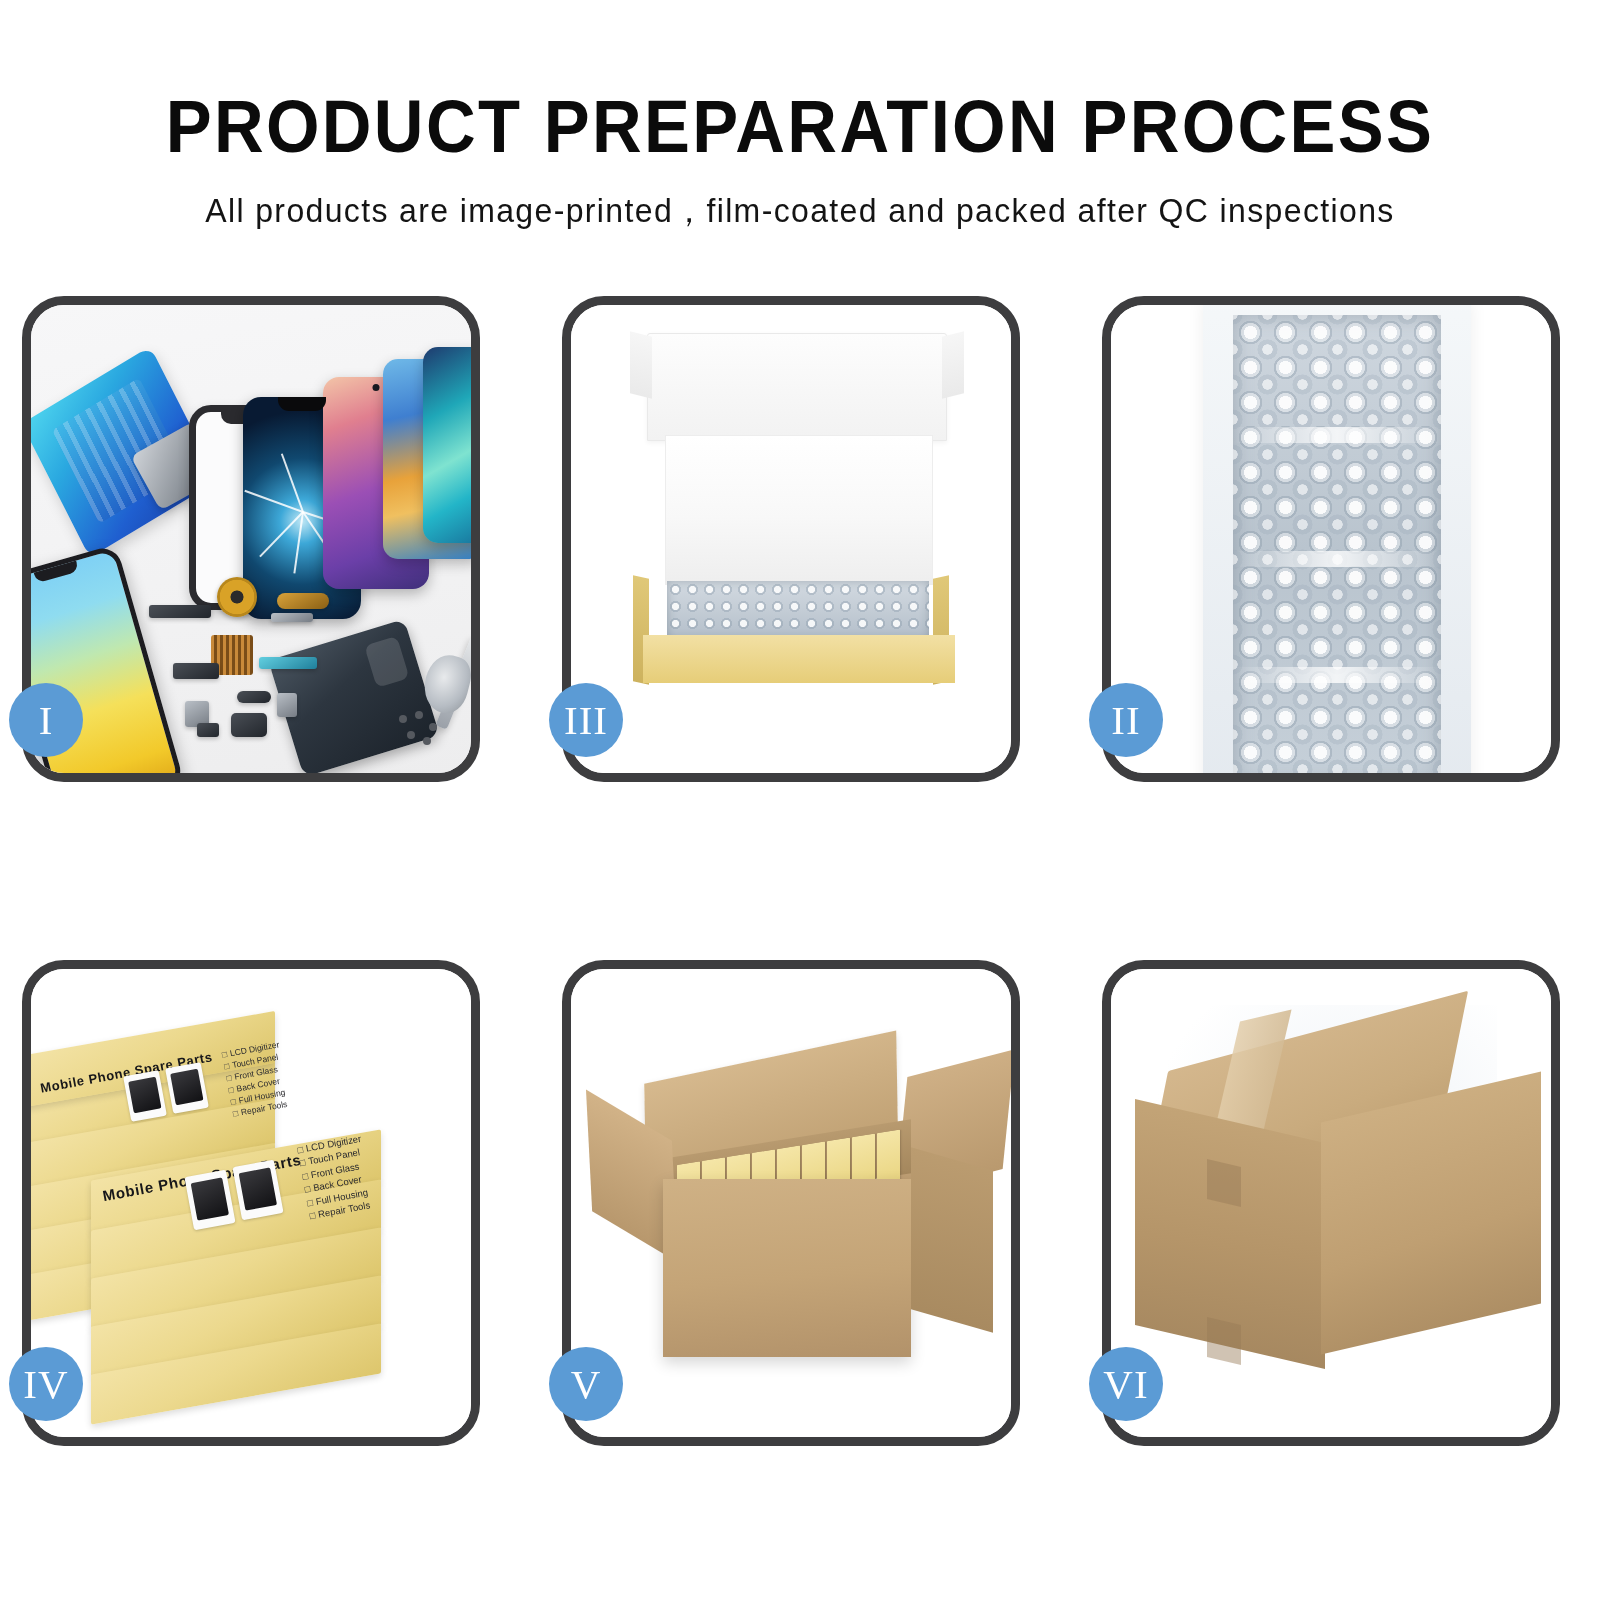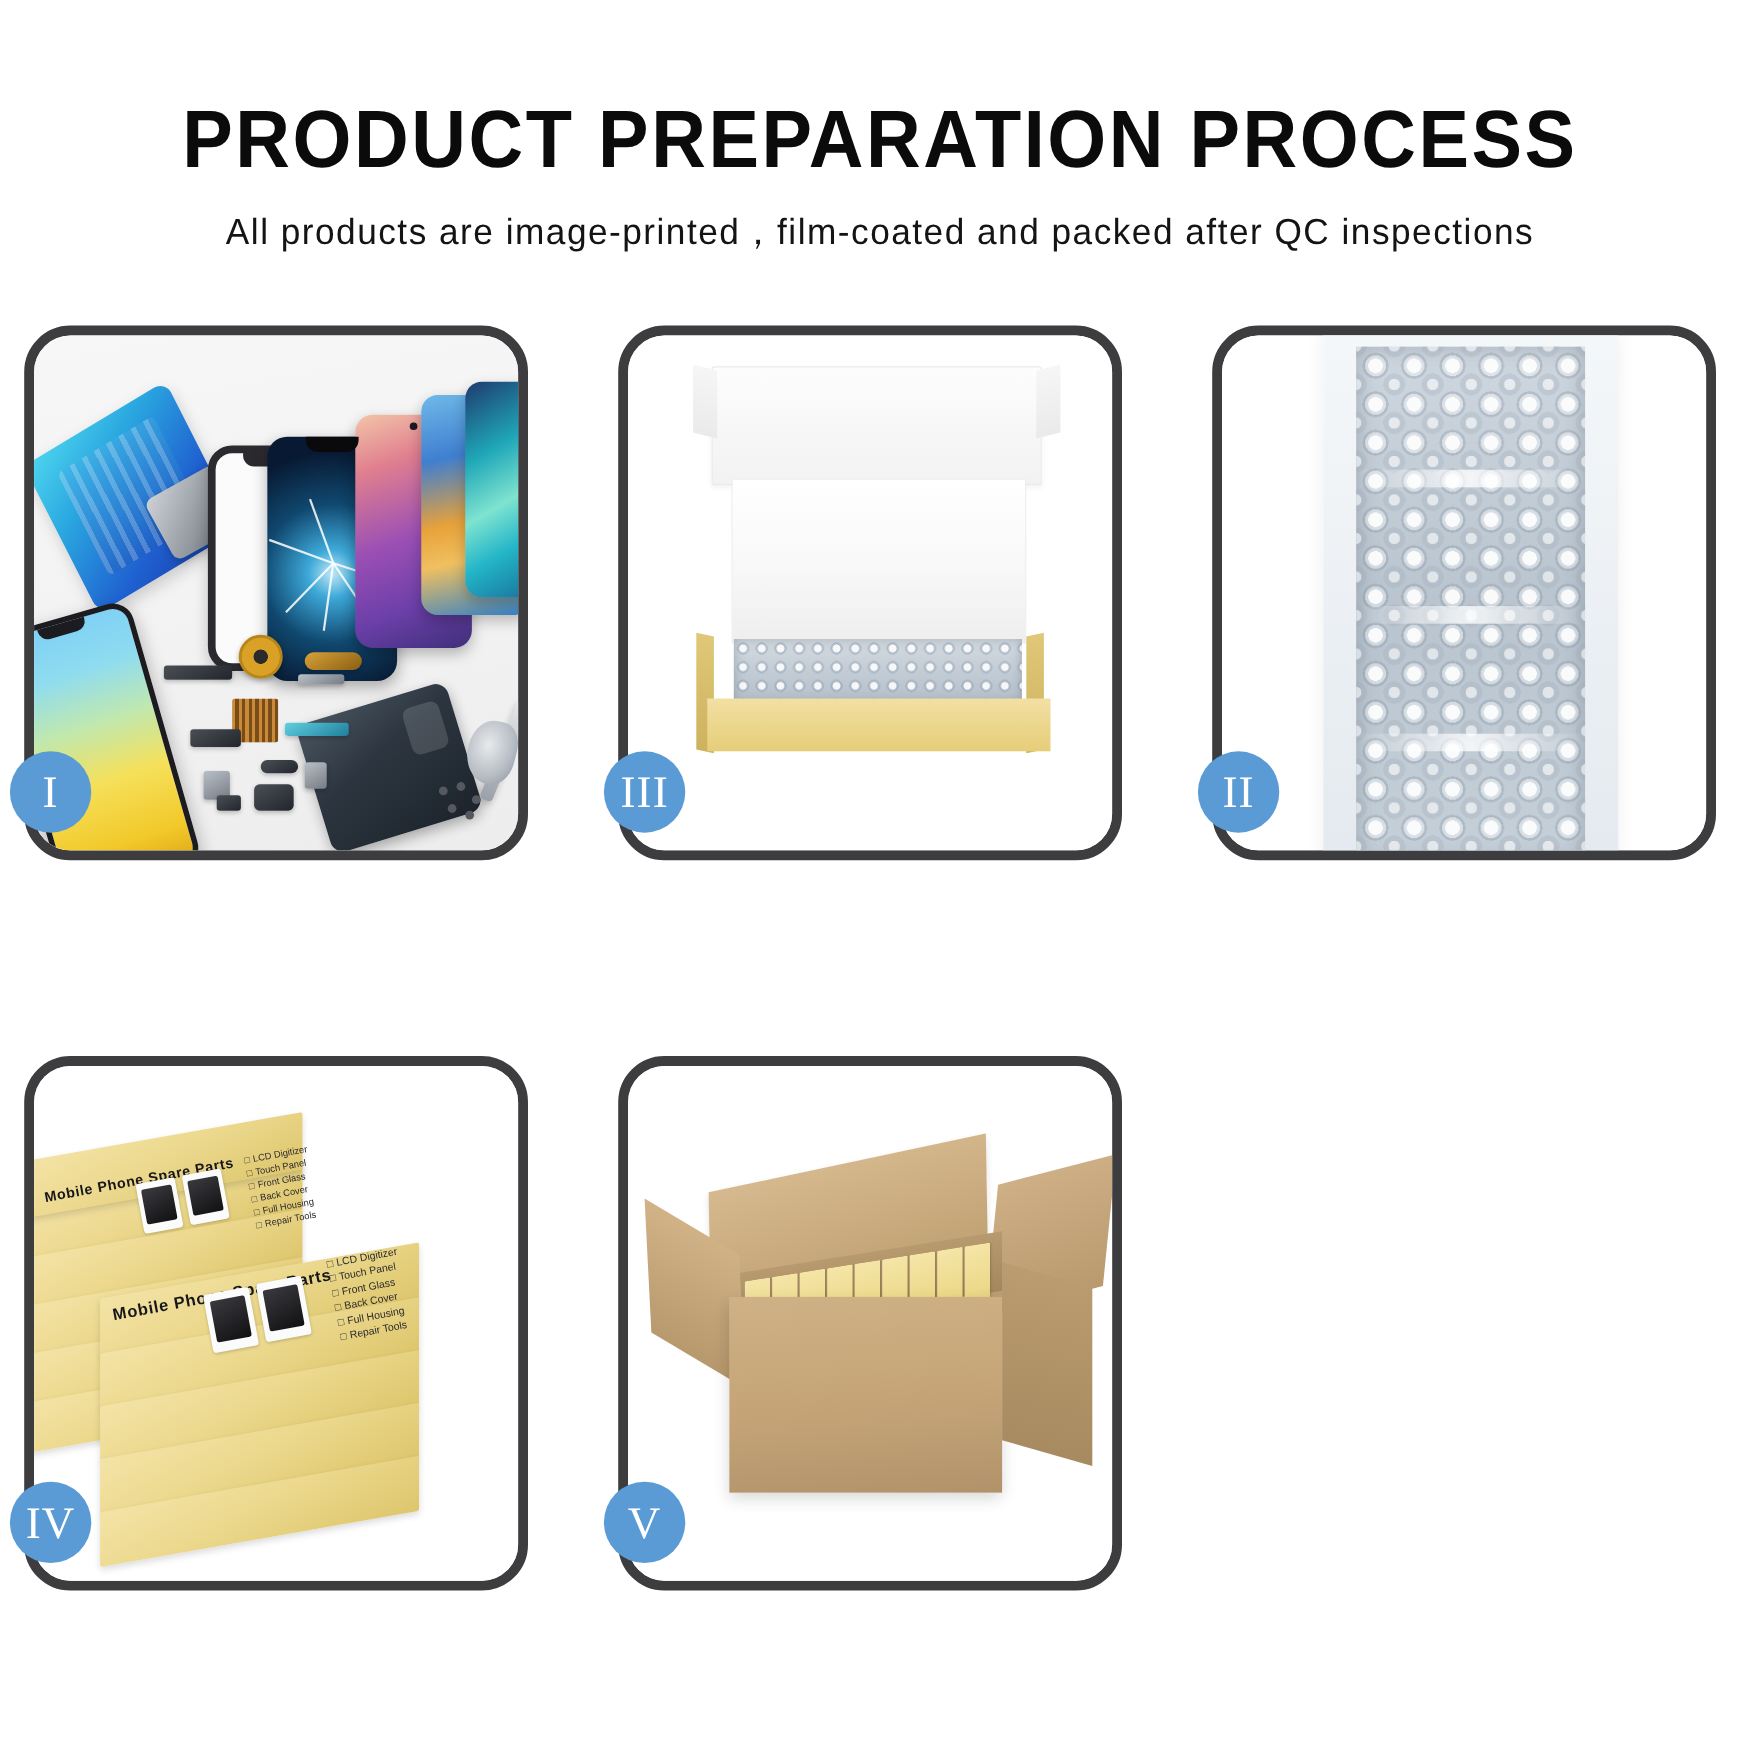--- a/index.html
+++ b/index.html
@@ -546,15 +546,27 @@
             <i style="left:175px"></i>
             <i style="left:200px"></i>
         </div>
         <div class="c-flap-left"></div>
         <div class="c-body"></div>
         <div class="c-right"></div>
       </div>
       <div class="badge">V</div>
     </div>
 
+    <div class="panel">
+      <div class="panel-clip p6">
+        <div class="s-shadow"></div>
+        <div class="s-top"></div>
+        <div class="s-tape"></div>
+        <div class="s-front"></div>
+        <div class="s-right"></div>
+        <div class="s-tab" style="left:96px;top:194px;transform:skewY(13deg);"></div>
+        <div class="s-tab" style="left:96px;top:352px;transform:skewY(13deg);"></div>
+      </div>
+      <div class="badge">VI</div>
+    </div>
 
   </div>
 </div>
 
 </body></html>

